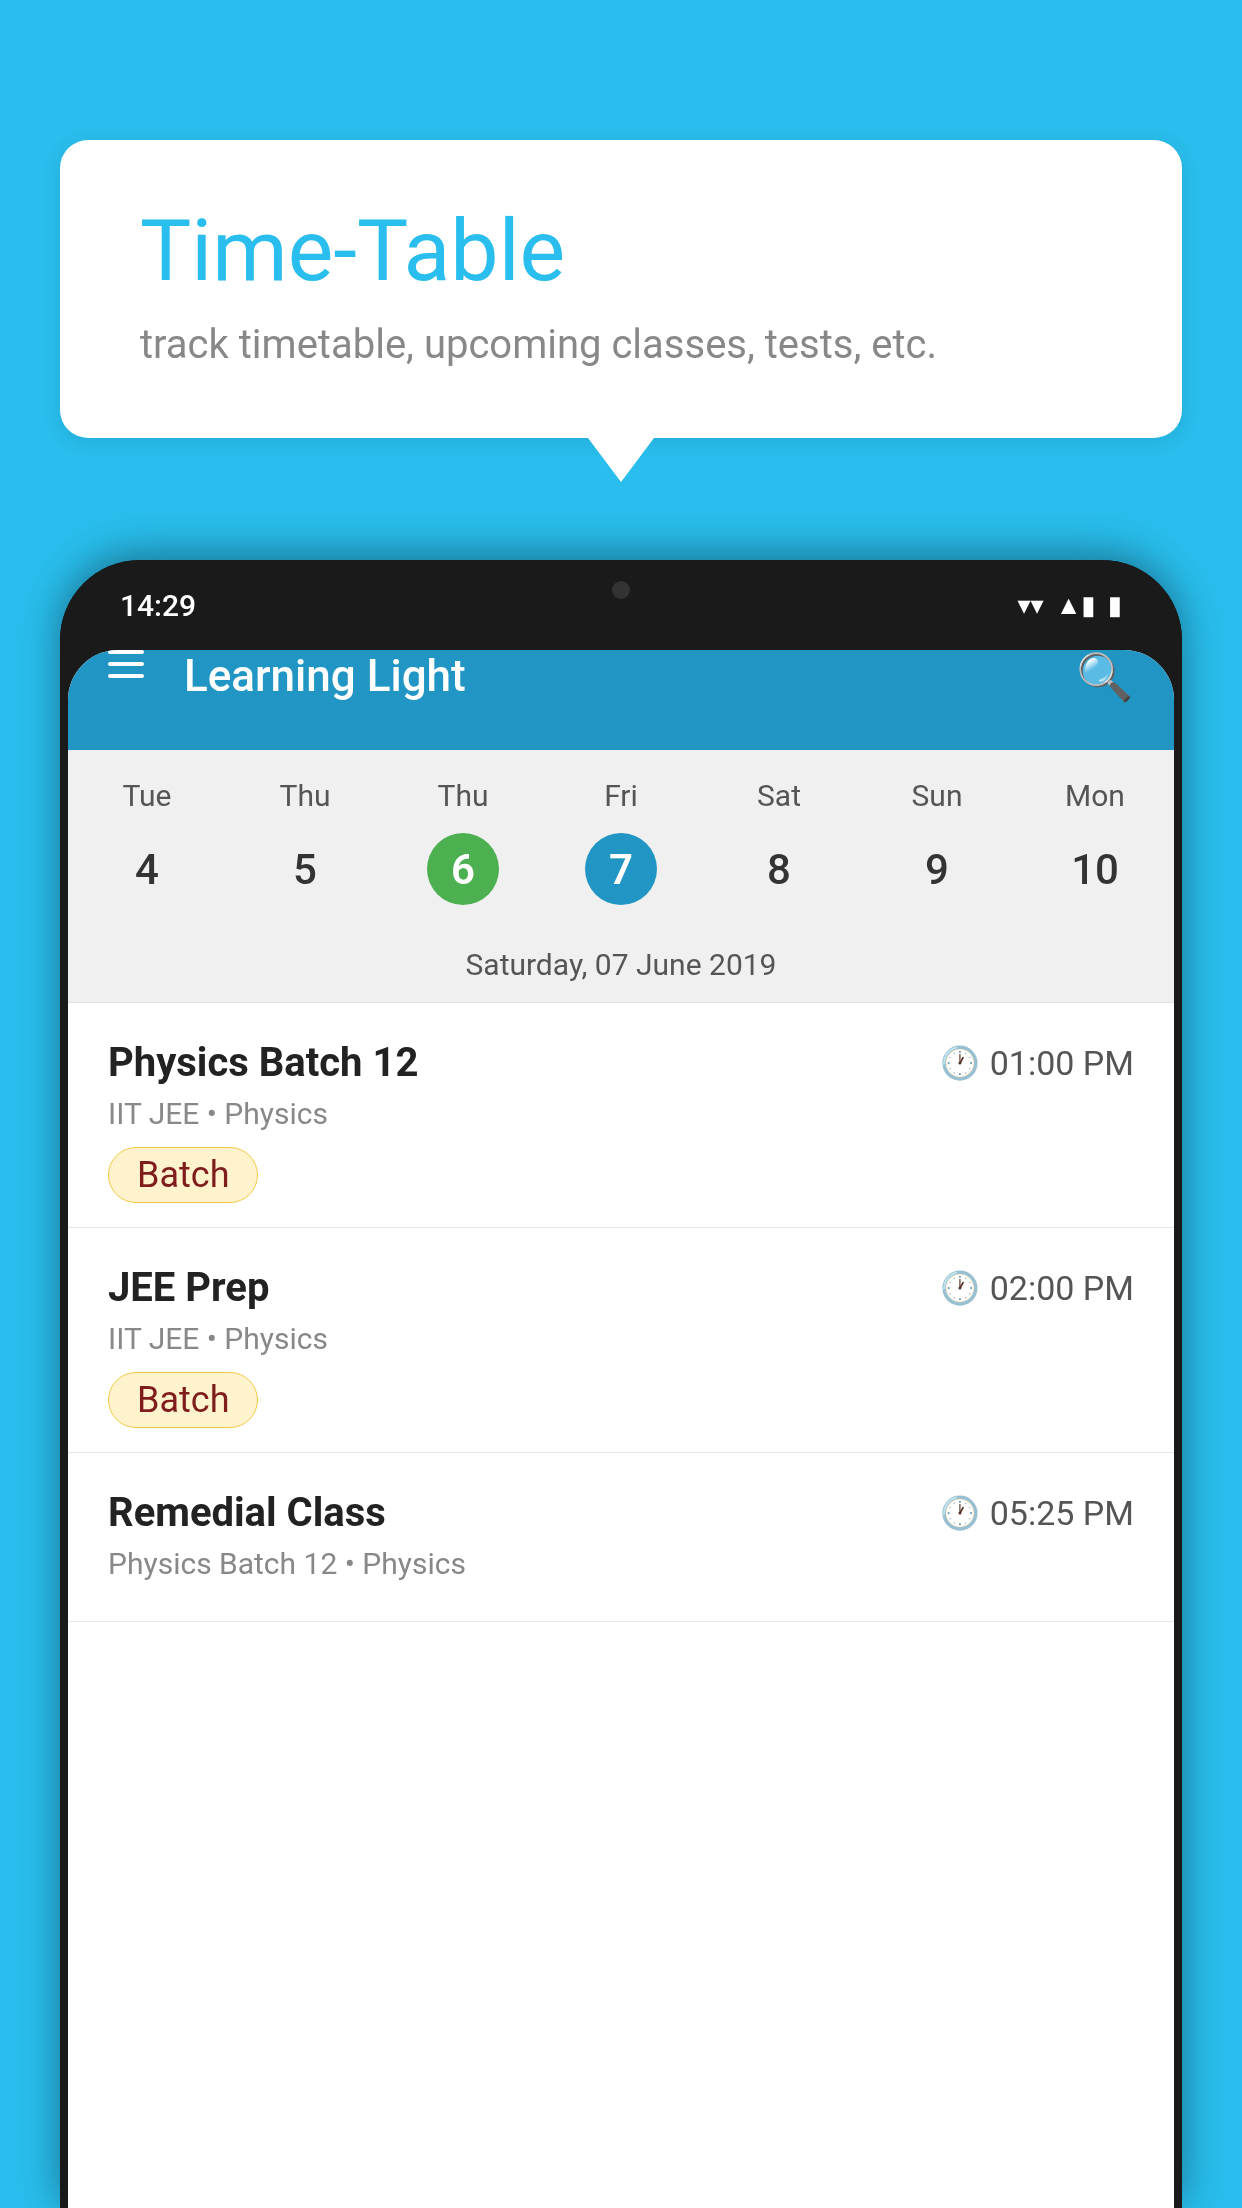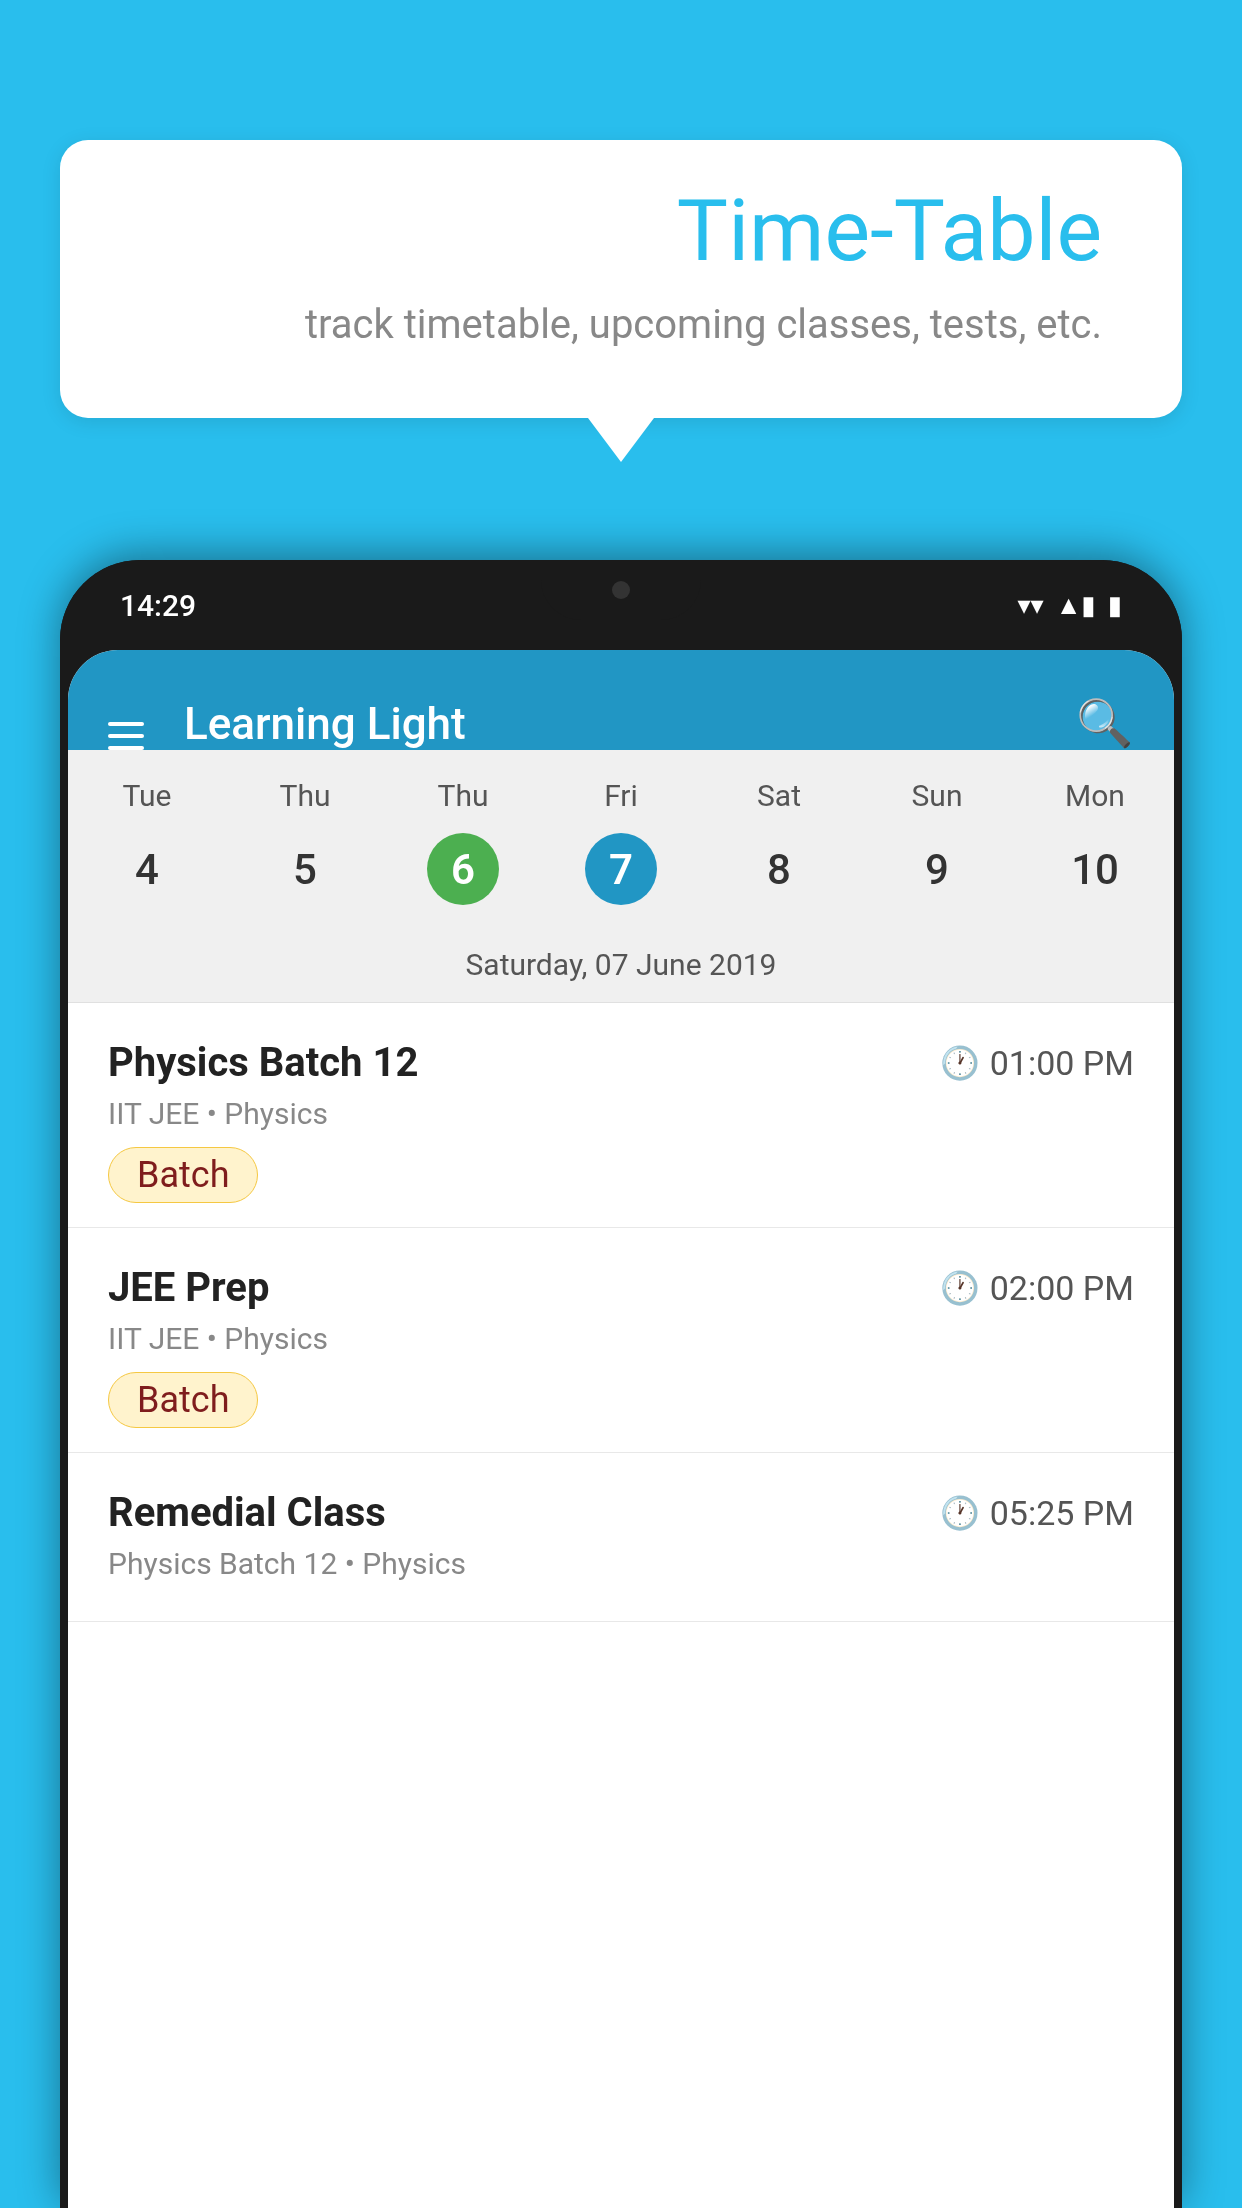--- a/index.html
+++ b/index.html
@@ -21,22 +21,22 @@
       left: 60px;
       right: 60px;
       display: flex;
       flex-direction: column;
       align-items: center;
     }
 
     .speech-bubble {
       background: white;
       border-radius: 28px;
-      padding: 40px 80px 70px;
-      text-align: right;
+      padding: 60px 80px 70px;
+      text-align: left;
       width: 100%;
       position: relative;
       box-shadow: 0 4px 20px rgba(0,0,0,0.1);
     }
 
     .speech-bubble::after {
       content: '';
       position: absolute;
       bottom: -44px;
       left: 50%;
@@ -116,21 +116,21 @@
       display: flex;
       align-items: center;
       gap: 12px;
     }
 
     
     .app-bar {
       background: #2196C4;
       height: 100px;
       display: flex;
-      align-items: flex-end;
+      align-items: flex-start;
       padding: 0 40px;
     }
 
     .menu-icon {
       color: white;
       font-size: 42px;
       margin-right: 40px;
       display: flex;
       flex-direction: column;
       gap: 8px;

